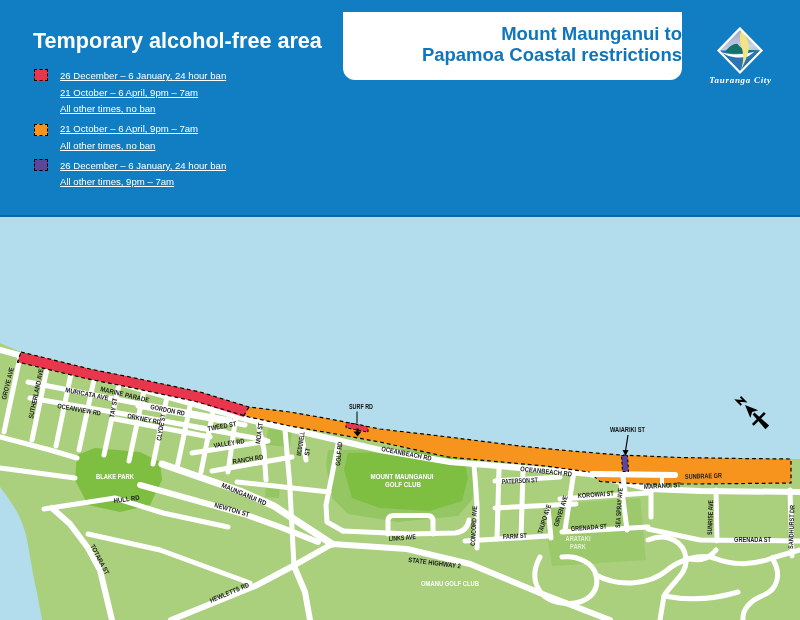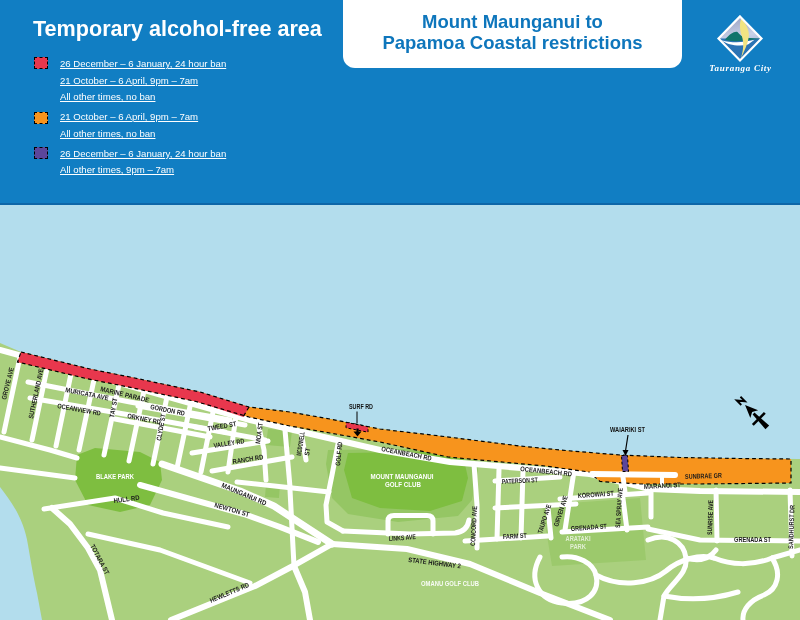--- a/index.html
+++ b/index.html
@@ -277,21 +277,21 @@
     <text x="403" y="486.5" text-anchor="middle" textLength="36" lengthAdjust="spacingAndGlyphs">GOLF CLUB</text>
 
     <text x="421" y="586" textLength="58" lengthAdjust="spacingAndGlyphs" opacity="0.92">OMANU GOLF CLUB</text>
 
     <text x="578" y="540.5" text-anchor="middle" textLength="25" lengthAdjust="spacingAndGlyphs" opacity="0.7">ARATAKI</text>
 
     <text x="578" y="549" text-anchor="middle" textLength="16" lengthAdjust="spacingAndGlyphs" opacity="0.7">PARK</text>
   </g>
 </svg>
 
-<div class="abs" style="left:0;top:0;width:800px;height:205px;background:#117ec3;border-bottom:2px solid #0d66a8;box-sizing:border-box;">
+<div class="abs" style="left:0;top:12px;width:800px;height:205px;background:#117ec3;border-bottom:2px solid #0d66a8;box-sizing:border-box;">
 
   <div class="abs" style="left:33px;top:15.5px;font-size:21.6px;font-weight:700;color:#ffffff;white-space:nowrap;">Temporary alcohol-free area</div>
 
   <div class="abs" style="left:34px;top:57px;width:12px;height:10px;background:#e8374d;border:1.6px dashed #000;"></div>
 
   <div class="abs leg" style="left:60px;top:58.3px;">26 December – 6 January, 24 hour ban</div>
 
   <div class="abs leg" style="left:60px;top:75.4px;">21 October – 6 April, 9pm – 7am</div>
 
   <div class="abs leg" style="left:60px;top:90.9px;">All other times, no ban</div>
@@ -301,21 +301,21 @@
   <div class="abs leg" style="left:60px;top:111.4px;">21 October – 6 April, 9pm – 7am</div>
 
   <div class="abs leg" style="left:60px;top:128.3px;">All other times, no ban</div>
 
   <div class="abs" style="left:34px;top:147px;width:12px;height:10px;background:#5c469a;border:1.6px dashed #000;"></div>
 
   <div class="abs leg" style="left:60px;top:148.1px;">26 December – 6 January, 24 hour ban</div>
 
   <div class="abs leg" style="left:60px;top:163.9px;">All other times, 9pm – 7am</div>
 
-  <div class="abs" style="left:343px;top:0;width:339px;height:68px;background:#fff;border-radius:0 0 12px 12px;text-align:center;">
+  <div class="abs" style="left:343px;top:0;width:339px;height:68px;background:#fff;border-radius:0 0 12px 12px;text-align:right;">
     <div style="margin-top:12px;font-size:18.5px;font-weight:700;color:#0e76bc;line-height:20.5px;">Mount Maunganui to<br>Papamoa Coastal restrictions</div>
   </div>
 
   <svg class="abs" style="left:705px;top:8px" width="90" height="70" viewBox="0 0 90 70">
     <defs>
       <linearGradient id="lg1" x1="0" y1="0" x2="0.25" y2="1">
         <stop offset="0" stop-color="#9299bd"></stop>
         <stop offset="0.55" stop-color="#c9d2e8"></stop>
         <stop offset="1" stop-color="#8aa3cd"></stop>
       </linearGradient>

